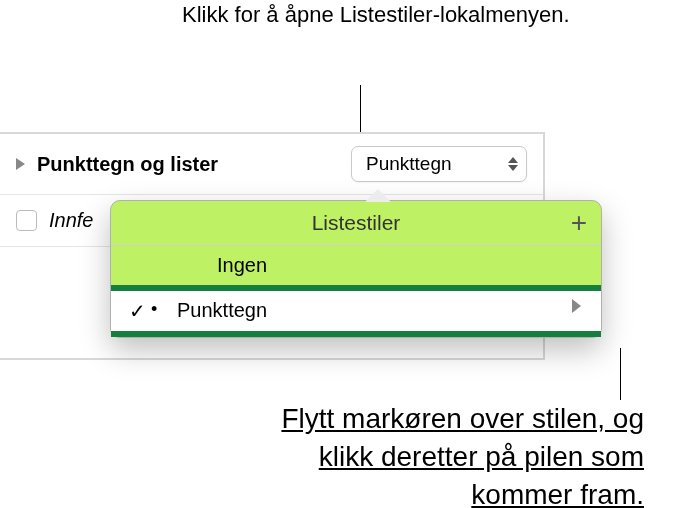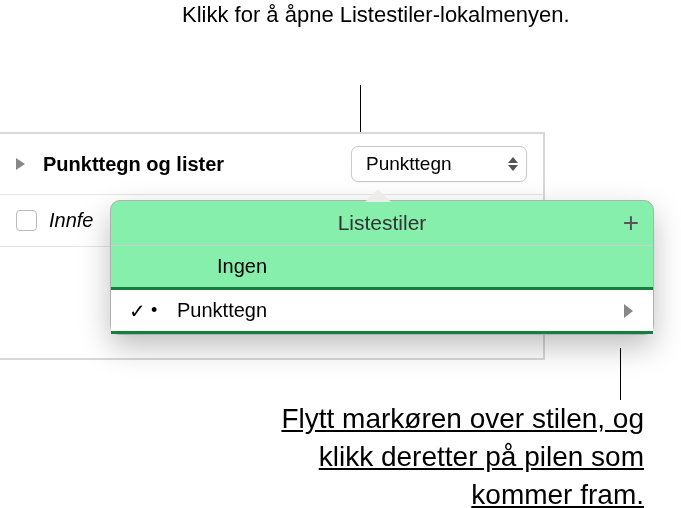--- a/index.html
+++ b/index.html
@@ -40,21 +40,21 @@
       border: 2px solid #d8d8d8;
       border-left: none;
       background: #fff;
       overflow: visible;
     }
     .row-header {
       display: flex;
       align-items: center;
       padding: 12px 16px;
       border-bottom: 1px solid #e5e5e5;
-      gap: 16px;
+      gap: 10px;
     }
     .disclosure {
       width: 0;
       height: 0;
       border-top: 6px solid transparent;
       border-bottom: 6px solid transparent;
       border-left: 9px solid #888;
       margin-right: 2px;
     }
     .row-label {
@@ -112,22 +112,22 @@
     }
     .sub-label {
       font-size: 20px;
       color: #000;
       font-style: italic;
     }
     .popover {
       position: absolute;
       top: 200px;
       left: 110px;
-      width: 544px;
-      background: #86efac;
+      width: 492px;
+      background: #bef264;
       border: 1px solid #b0b0b0;
       border-radius: 10px;
       box-shadow: 0 12px 30px rgba(0,0,0,0.25);
     }
     .popover-arrow {
       position: absolute;
       top: -12px;
       left: 254px;
       width: 0;
       height: 0;
@@ -164,25 +164,25 @@
       position: absolute;
       right: 14px;
       top: 8px;
       font-size: 28px;
       font-weight: 300;
       color: #555;
       line-height: 1;
     }
     .style-item {
       display: flex;
-      align-items: center;
+      align-items: flex-start;
       padding: 8px 18px;
       font-size: 20px;
       color: #000;
-      border-bottom: 3px solid #15803d;
+      border-bottom: 6px solid #15803d;
       position: relative;
       min-height: 44px;
     }
     .style-item.selected {
       background: #ffffff;
     }
     .check-mark {
       width: 22px;
       font-size: 20px;
       color: #000;

